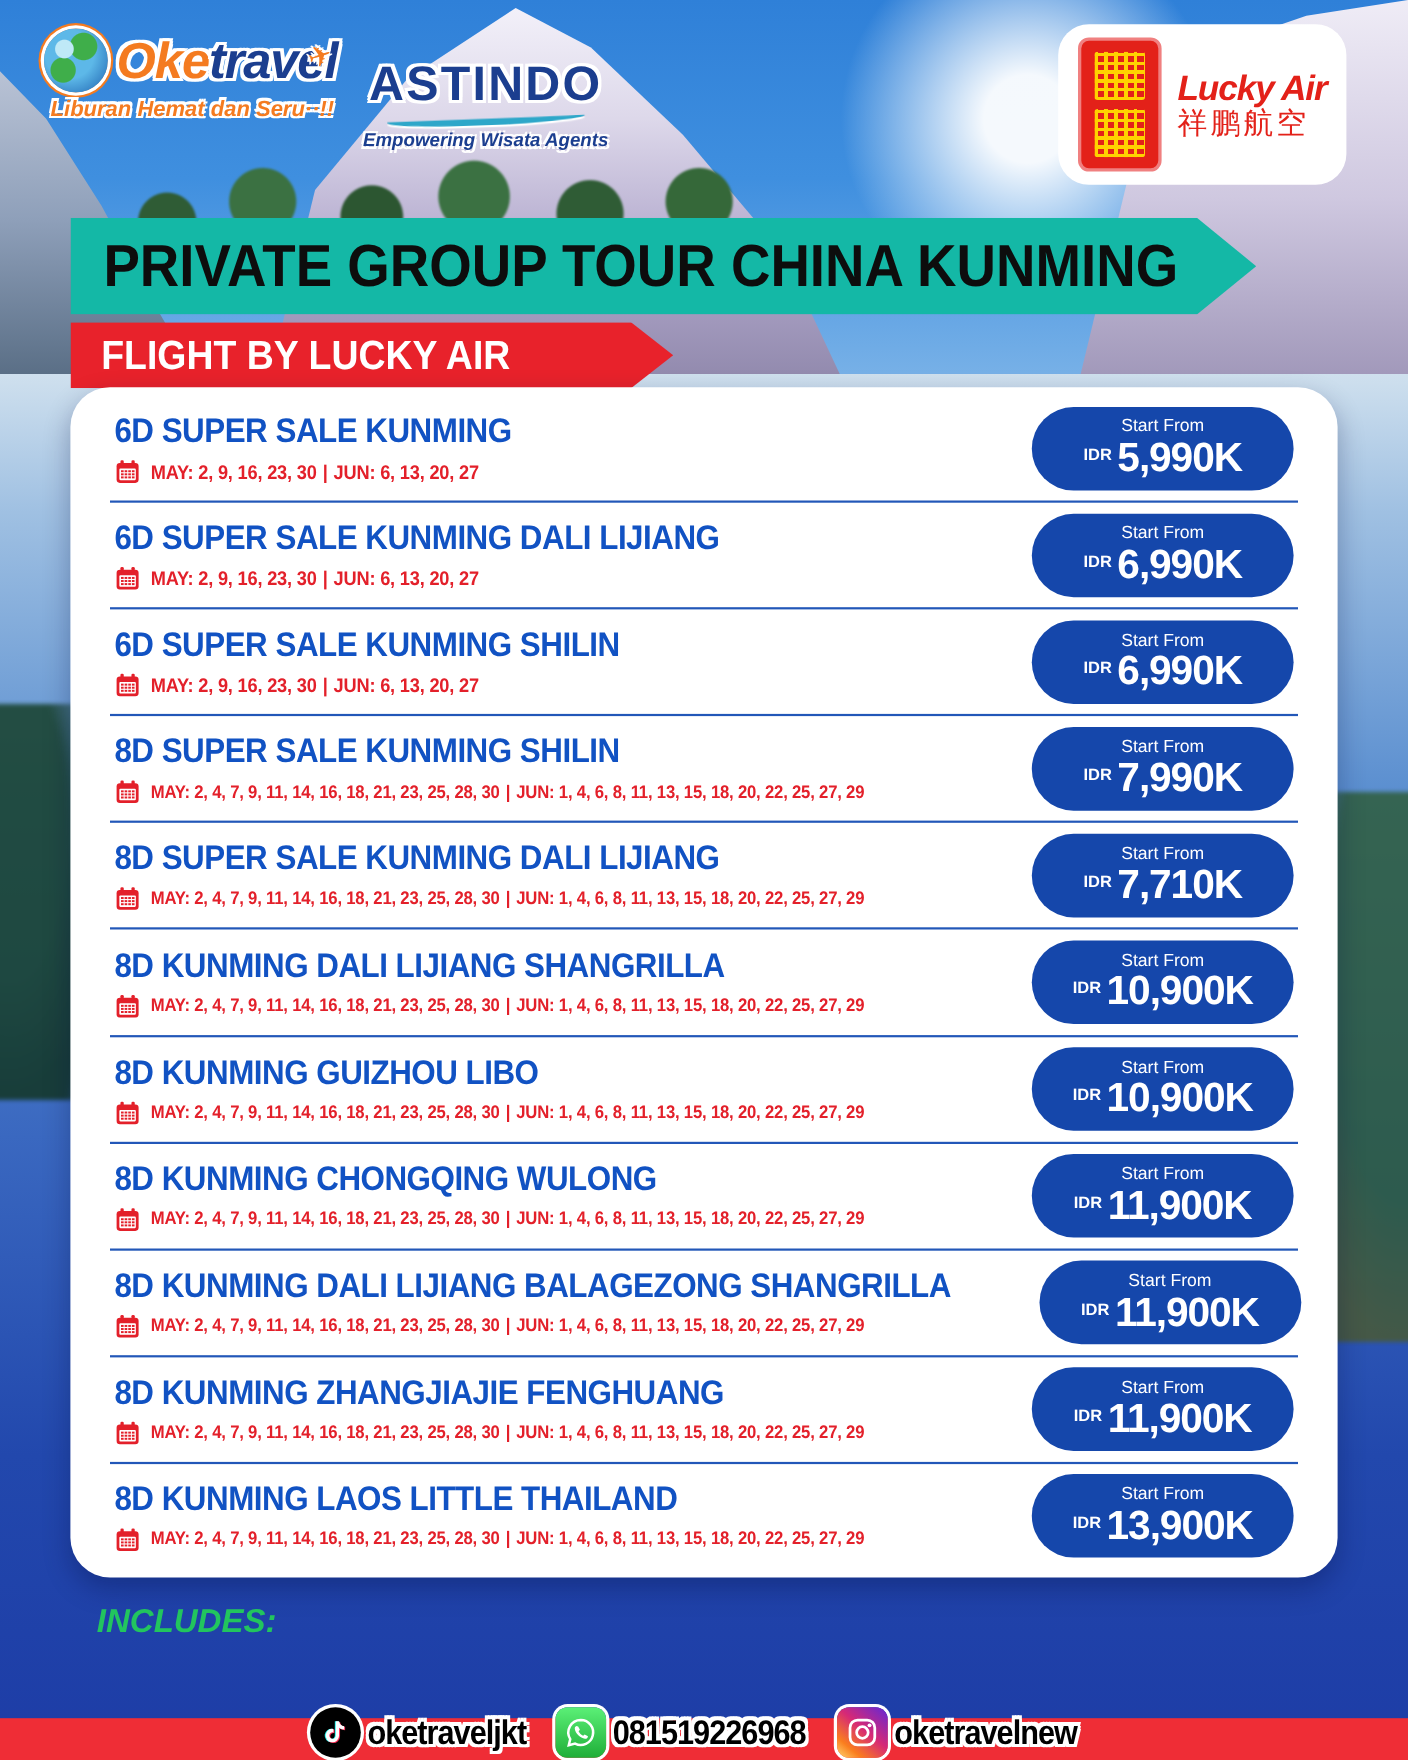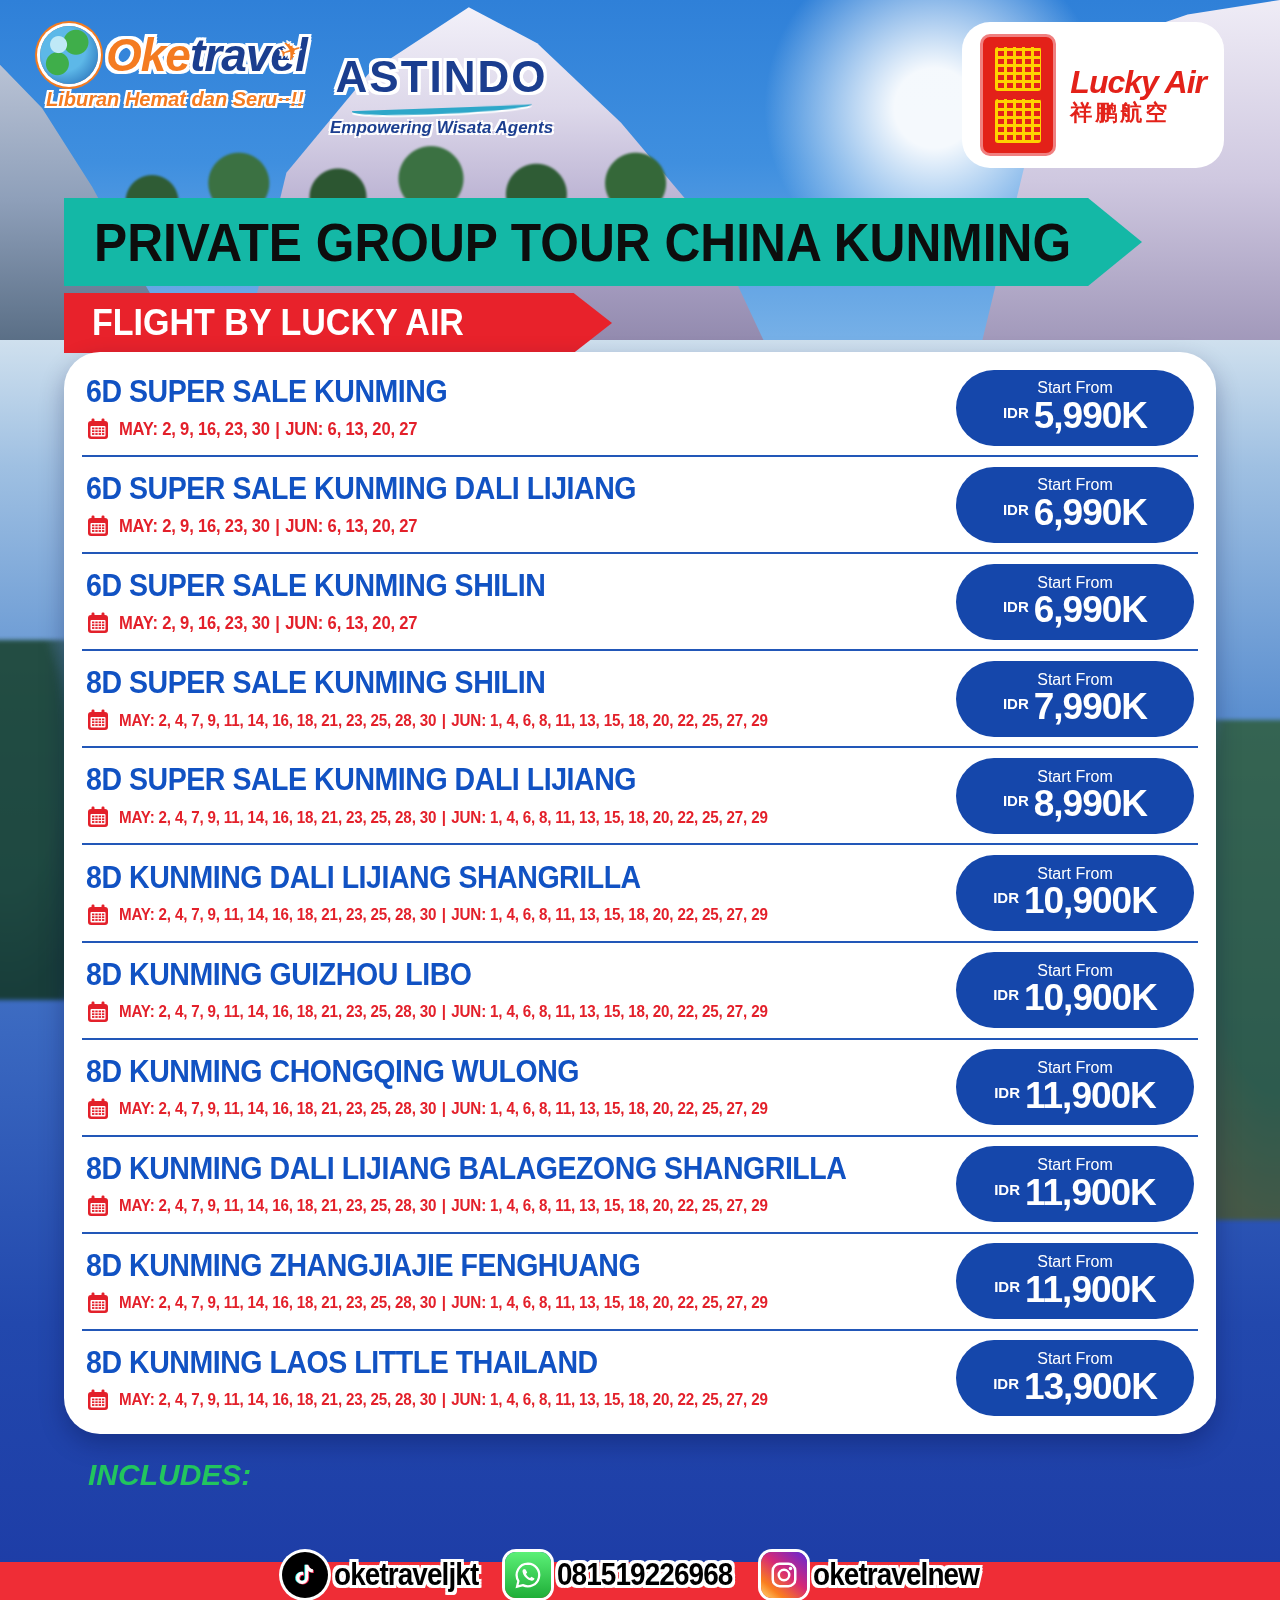--- a/index.html
+++ b/index.html
@@ -65,38 +65,38 @@
 
   .logo-lucky { position:absolute; right:56px; top:22px; z-index:5; display:flex; align-items:center; gap:14px;
     background:#fff; border-radius:28px; padding:12px 18px; }
   .seal { width:76px; height:122px; background:#e32119; border-radius:10px; border:3px solid #f6c; border-color:#f08080;
     display:flex; flex-direction:column; align-items:center; justify-content:center; gap:8px; }
   .seal-char { width:46px; height:44px; border-radius:3px;
     background: repeating-linear-gradient(0deg,#ffd200 0 3px, transparent 3px 8px),
                 repeating-linear-gradient(90deg,#ffd200 0 3px, transparent 3px 9px); }
   .lucky-text { display:flex; flex-direction:column; line-height:1.1; }
   .lucky-en { color:#e32119; font-size:32px; font-weight:700; font-style:italic; letter-spacing:-1px; }
-  .lucky-cn { color:#e32119; font-size:22px; font-weight:700; letter-spacing:3px; }
+  .lucky-cn { color:#e32119; font-size:27px; font-weight:400; letter-spacing:3px; }
 
   
   .banner-yellow { position:absolute; left:64px; top:198px; width:1078px; height:88px; z-index:4;
     background:#14b8a6; clip-path:polygon(0 0, 95% 0, 100% 50%, 95% 100%, 0 100%);
     display:flex; align-items:center; padding-left:30px; }
   .banner-yellow-text { font-size:54px; font-weight:700; color:#0d0d0d; letter-spacing:0; white-space:nowrap; }
   .banner-red { position:absolute; left:64px; top:293px; width:548px; height:60px; z-index:2;
     background:#e8222b; clip-path:polygon(0 0, 93% 0, 100% 50%, 93% 100%, 0 100%);
     display:flex; align-items:center; padding-left:28px; }
   .banner-red-text { font-size:37px; font-weight:700; color:#fff; white-space:nowrap; }
 
   .cond { display:inline-block; transform:scaleX(.92); transform-origin:0 50%; white-space:nowrap; }
 
   
   .card { position:absolute; left:64px; top:352px; width:1152px; height:1082px; z-index:3;
     background:#fff; border-radius:36px; box-shadow:0 10px 24px rgba(0,10,60,.30);
-    display:flex; flex-direction:column; padding:8px 18px; }
+    display:flex; flex-direction:column; padding:8px 36px; }
   .tour-row { flex:1; display:flex; align-items:center; justify-content:space-between;
     border-bottom:2px solid #2257b8; padding:0 4px; }
   .tour-row:last-child { border-bottom:none; }
   .tour-title { font-size:31px; font-weight:700; color:#1152c3; letter-spacing:-.5px; margin-bottom:7px; }
   .tour-dates { display:flex; align-items:center; gap:9px; }
   .tour-dates svg { flex:0 0 auto; }
   .dates { font-size:18px; font-weight:700; color:#e3202a; letter-spacing:-.2px; }
   .long .dates { font-size:16.5px; }
   .dates .sep { padding:0 6px; }
   .price-pill { flex:0 0 auto; width:238px; height:76px; background:#1547ab; border-radius:38px;
@@ -344,21 +344,21 @@
               <rect x="5.5" y="1.5" width="3" height="5" rx="1.2" fill="#e3202a"></rect>
               <rect x="15.5" y="1.5" width="3" height="5" rx="1.2" fill="#e3202a"></rect>
             </svg>
           <span class="dates cond"><span>MAY: 2, 4, 7, 9, 11, 14, 16, 18, 21, 23, 25, 28, 30</span><span class="sep">|</span><span>JUN: 1, 4, 6, 8, 11, 13, 15, 18, 20, 22, 25, 27, 29</span></span>
         </div>
       </div>
       <div class="price-pill">
         <div class="start-from">Start From</div>
         <div class="price-line">
             <span class="idr">IDR</span>
-            <span class="amount">8,990K</span>
+            <span class="amount">7,710K</span>
           </div>
       </div>
     </div>
 
     <div class="tour-row long">
       <div>
         <div class="tour-title cond">8D KUNMING DALI LIJIANG SHANGRILLA</div>
         <div class="tour-dates">
           <svg width="24" height="24" viewBox="0 0 24 24">
               <rect x="2" y="4" width="20" height="18" rx="3" fill="#e3202a"></rect>

